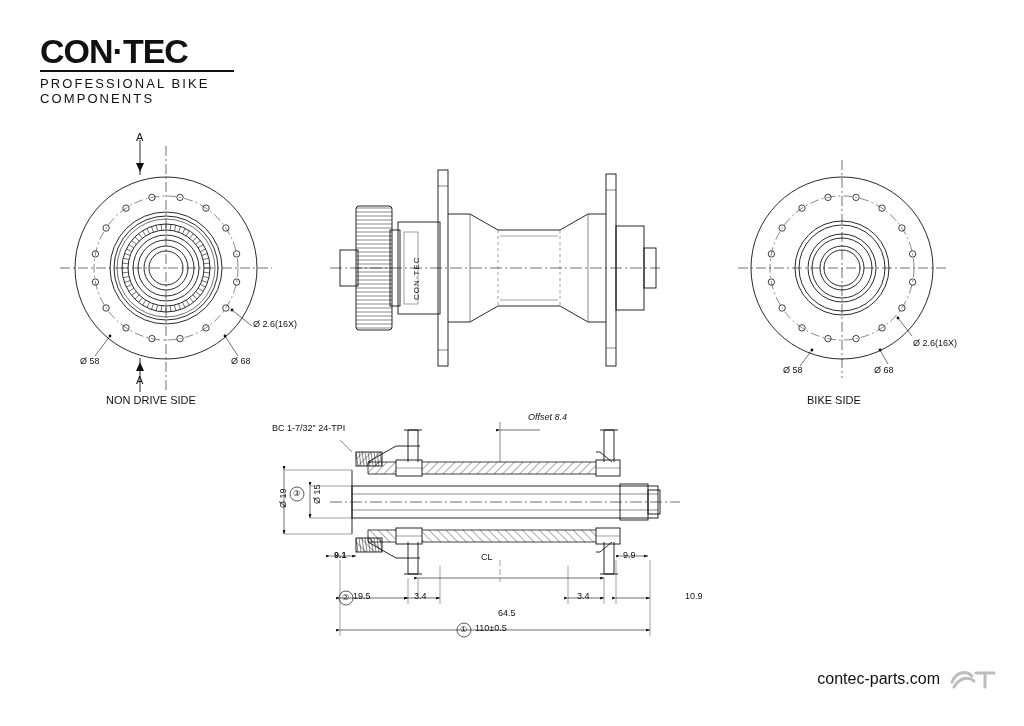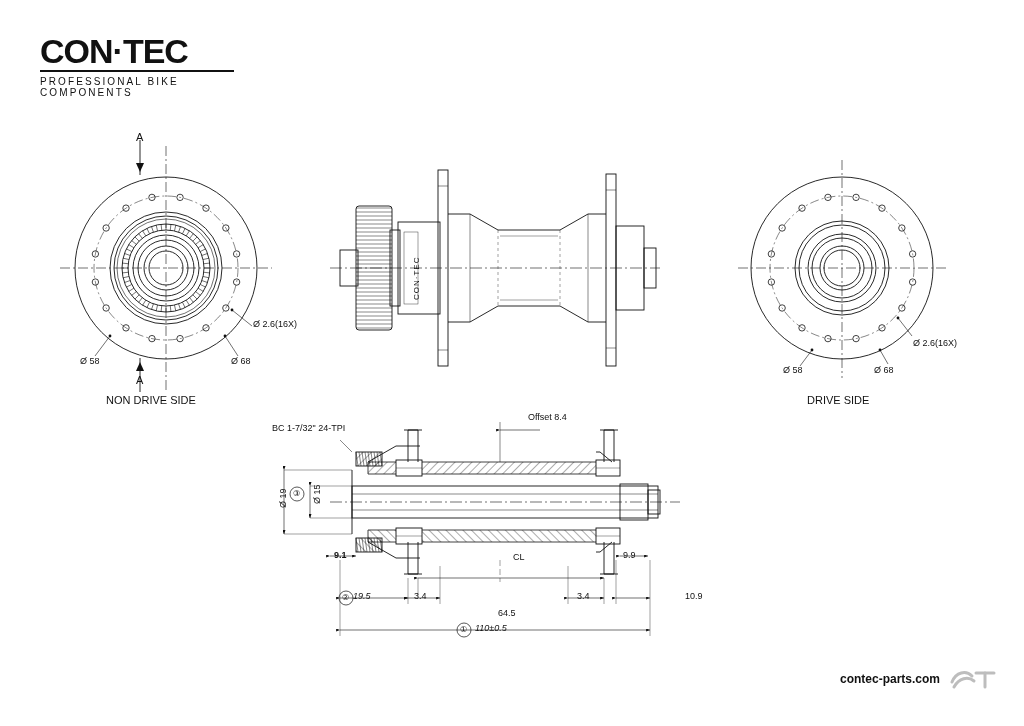--- a/index.html
+++ b/index.html
@@ -8,25 +8,25 @@
   .page{position:absolute;inset:0;}
   svg{display:block;}
   .lbl{position:absolute;font-size:11px;color:#111;white-space:nowrap;}
   .lbl.sm{font-size:9px;}
   .lbl.xs{font-size:8px;}
   .rot{transform:rotate(-90deg);transform-origin:left top;}
   
   #logo{position:absolute;left:40px;top:34px;width:200px;height:56px;}
   .logo-word{font-family:"Liberation Sans", sans-serif;font-weight:bold;
      font-size:34px;letter-spacing:-1px;color:#111;line-height:34px;}
-  .logo-sub{font-size:10px;letter-spacing:2.1px;color:#111;margin-top:4px;
+  .logo-sub{font-size:13px;letter-spacing:2.1px;color:#111;margin-top:4px;
      font-family:"Liberation Sans", sans-serif;}
   .logo-rule{height:2px;background:#111;margin-top:2px;width:194px;}
   #footer{position:absolute;right:28px;bottom:36px;display:flex;align-items:center;gap:10px;}
-  #footer .site{font-size:12px;color:#111;font-weight:bold;}
+  #footer .site{font-size:16px;color:#111;}
   .cticon{width:46px;height:22px;}
 </style>
 </head>
 <body>
 
 <div class="page">
 
   <div id="logo">
     <div class="logo-word">CON·TEC</div>
     <div class="logo-rule"></div>
@@ -390,38 +390,38 @@
   <div class="lbl" style="left:136px;top:131px;">A</div>
   <div class="lbl" style="left:136px;top:374px;">A</div>
   <div class="lbl sm" style="left:253px;top:319px;">Ø 2.6(16X)</div>
   <div class="lbl sm" style="left:80px;top:356px;">Ø 58</div>
   <div class="lbl sm" style="left:231px;top:356px;">Ø 68</div>
   <div class="lbl" style="left:106px;top:394px;">NON DRIVE SIDE</div>
 
   <div class="lbl sm" style="left:913px;top:338px;">Ø 2.6(16X)</div>
   <div class="lbl sm" style="left:783px;top:365px;">Ø 58</div>
   <div class="lbl sm" style="left:874px;top:365px;">Ø 68</div>
-  <div class="lbl" style="left:807px;top:394px;">DRIVE SIDE</div>
+  <div class="lbl" style="left:807px;top:394px;">BIKE SIDE</div>
 
   <div class="lbl xs rot" style="left:412px;top:300px;letter-spacing:1px;">CON·TEC</div>
 
   <div class="lbl sm" style="left:272px;top:423px;">BC 1-7/32" 24-TPI</div>
-  <div class="lbl sm" style="left:528px;top:412px;">Offset  8.4</div>
-  <div class="lbl sm" style="left:481px;top:552px;margin-left:32px;">CL</div>
+  <div class="lbl sm" style="left:528px;top:412px;font-style:italic;">Offset  8.4</div>
+  <div class="lbl sm" style="left:481px;top:552px;">CL</div>
   <div class="lbl sm rot" style="left:278px;top:508px;">Ø 19</div>
   <div class="lbl sm rot" style="left:312px;top:504px;">Ø 15</div>
 
   <div class="lbl sm" style="left:334px;top:550px;font-weight:bold;">9.1</div>
   <div class="lbl sm" style="left:623px;top:550px;">9.9</div>
   <div class="lbl sm" style="left:414px;top:591px;">3.4</div>
   <div class="lbl sm" style="left:577px;top:591px;">3.4</div>
-  <div class="lbl sm" style="left:353px;top:591px;font-style:italic;">19.5</div>
+  <div class="lbl sm" style="left:353px;top:591px;">19.5</div>
   <div class="lbl sm" style="left:653px;top:591px;margin-left:32px;">10.9</div>
   <div class="lbl sm" style="left:498px;top:572px;margin-top:36px;">64.5</div>
-  <div class="lbl sm" style="left:475px;top:623px;font-style:italic;">110±0.5</div>
+  <div class="lbl sm" style="left:475px;top:623px;">110±0.5</div>
 
   <div class="lbl xs" style="left:342px;top:593px;">②</div>
   <div class="lbl xs" style="left:460px;top:625px;">①</div>
   <div class="lbl xs" style="left:293px;top:489px;">③</div>
 
   <div id="footer">
     <span class="site">contec-parts.com</span>
     <svg class="cticon" viewBox="0 0 46 22">
       <path d="M2,14 C6,4 16,2 22,8" stroke="#bdbdbd" stroke-width="3" fill="none" stroke-linecap="round"></path>
       <path d="M4,19 C9,10 18,8 24,13" stroke="#bdbdbd" stroke-width="3" fill="none" stroke-linecap="round"></path>

